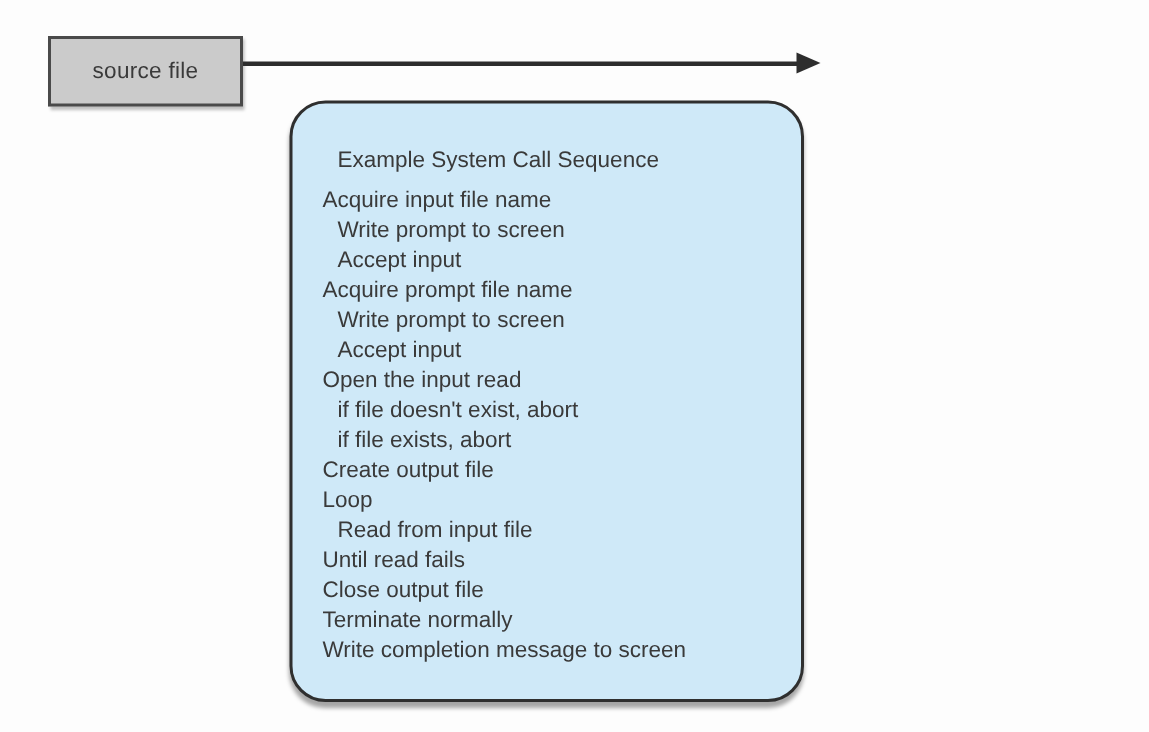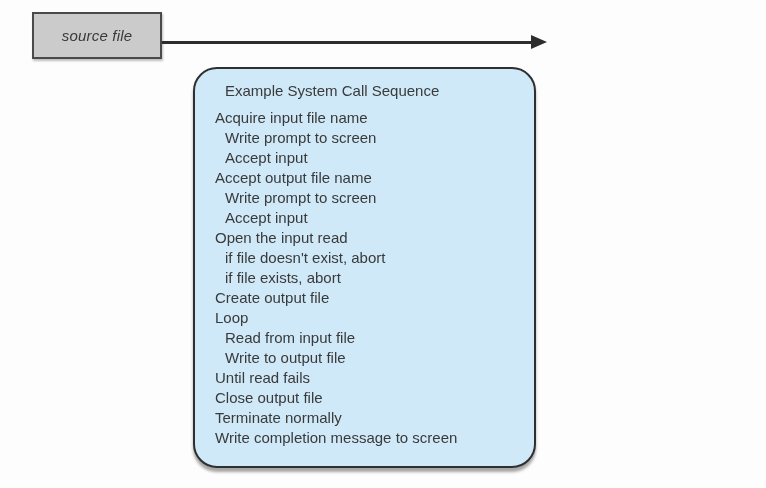--- a/index.html
+++ b/index.html
@@ -7,32 +7,31 @@
     position: relative;
     width: 766px;
     height: 488px;
     background: #fdfdfd;
     font-family: "Liberation Sans", sans-serif;
     color: #3a3a3a;
     overflow: hidden;
   }
   .gray-box {
     position: absolute;
-    top: 12px;
+    top: 24px;
     height: 47px;
     background: #cbcbcb;
     border: 2px solid #4a4a4a;
     box-sizing: border-box;
     display: flex;
     align-items: center;
     justify-content: center;
     font-size: 15px;
     letter-spacing: 0.2px;
     box-shadow: 1px 2px 2px rgba(0,0,0,0.25);
-    font-style: italic;
   }
   .source-box { left: 32px; width: 130px; }
   .dest-box { left: 547px; width: 163px; }
   .dest-box .box-label { word-spacing: 4px; }
   .arrow-line {
     position: absolute;
     left: 162px;
     top: 41px;
     width: 372px;
     height: 3px;
@@ -51,21 +50,21 @@
   .call-box {
     position: absolute;
     left: 193px;
     top: 67px;
     width: 343px;
     height: 401px;
     background: #cfe9f8;
     border: 2px solid #2f2f2f;
     border-radius: 24px;
     box-sizing: border-box;
-    padding: 12px 10px 0 0;
+    padding: 28px 10px 0 0;
     box-shadow: 0 4px 3px rgba(0,0,0,0.35);
     font-size: 15px;
     line-height: 20px;
   }
   .call-title {
     padding-left: 30px;
     margin-bottom: 7px;
     white-space: nowrap;
   }
   .call-line { white-space: nowrap; }
@@ -83,29 +82,28 @@
 
   <div class="arrow-line"></div>
   <div class="arrow-head"></div>
 
 
   <div class="call-box">
     <div class="call-title">Example System Call Sequence</div>
     <div class="call-line i0">Acquire input file name</div>
     <div class="call-line i1">Write prompt to screen</div>
     <div class="call-line i1">Accept input</div>
-    <div class="call-line i0">Accept output file name</div>
+    <div class="call-line i0">Acquire prompt file name</div>
     <div class="call-line i1">Write prompt to screen</div>
     <div class="call-line i1">Accept input</div>
     <div class="call-line i0">Open the input read</div>
     <div class="call-line i1">if file doesn't exist, abort</div>
     <div class="call-line i1">if file exists, abort</div>
     <div class="call-line i0">Create output file</div>
     <div class="call-line i0">Loop</div>
     <div class="call-line i1">Read from input file</div>
-    <div class="call-line i1">Write to output file</div>
     <div class="call-line i0">Until read fails</div>
     <div class="call-line i0">Close output file</div>
     <div class="call-line i0">Terminate normally</div>
     <div class="call-line i0">Write completion message to screen</div>
   </div>
 
 </div>
 
 </body></html>

